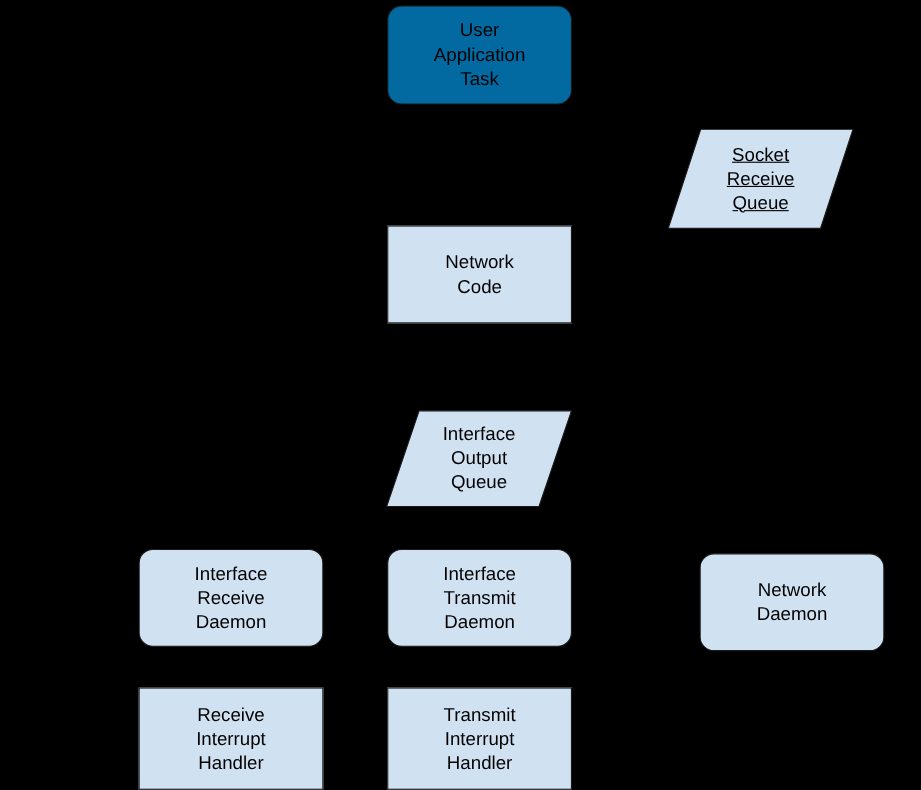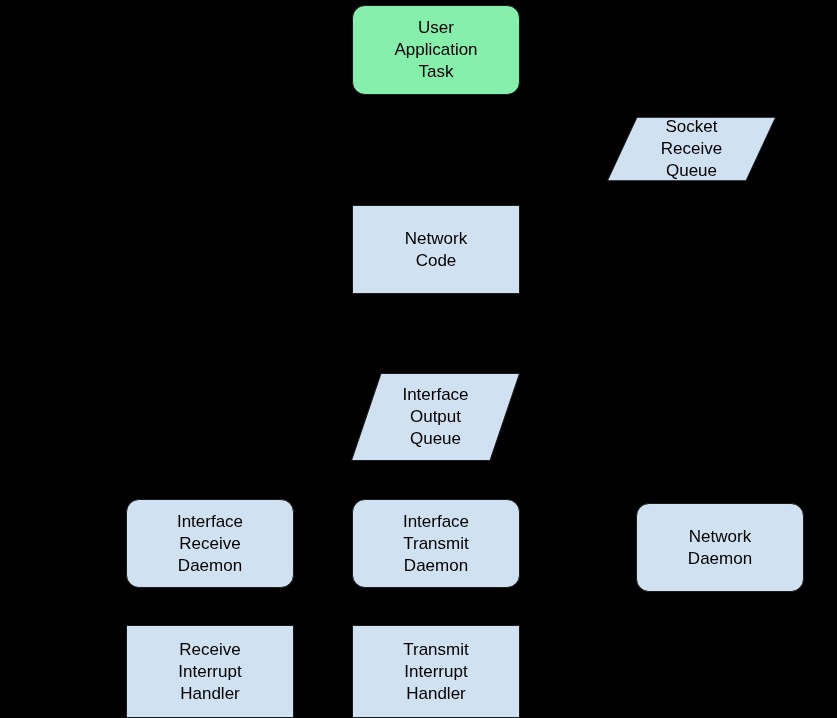--- a/index.html
+++ b/index.html
@@ -71,26 +71,26 @@
     border: none;
   }
   .shape-cyl .label {
     transform: translateY(7px);
   }
 </style>
 </head>
 <body>
 
 <div id="canvas" style="background: rgb(0, 0, 0);">
-    <div class="node shape-rounded" style="left: 352px; top: 5px; width: 168px; height: 90px; background: #86efac; border-color: rgb(26, 26, 26);">
+    <div class="node shape-rounded" style="left: 352px; top: 5px; width: 168px; height: 90px; background: #0369a1; border-color: rgb(26, 26, 26);">
       <span class="label" style="color: rgb(0, 0, 0);">User
 Application
 Task</span>
     </div>
-    <div class="node shape-para" style="left: 607px; top: 117px; width: 169px; height: 64px;">
+    <div class="node shape-para" style="left: 607px; top: 117px; width: 169px; height: 91px; text-decoration: underline;">
       <svg class="para-svg" viewBox="0 0 169 88" preserveAspectRatio="none">
         <polygon points="30,0.5 168.5,0.5 139,87.5 0.5,87.5" fill="#d0e1f2" stroke="#1a1a1a" stroke-width="1"></polygon>
       </svg>
       <span class="label" style="color: rgb(0, 0, 0);">Socket
 Receive
 Queue</span>
     </div>
     <div class="node shape-rect" style="left: 352px; top: 205px; width: 168px; height: 89px; background: rgb(208, 225, 242); border-color: rgb(26, 26, 26);">
       <span class="label" style="color: rgb(0, 0, 0);">Network
 Code</span>

